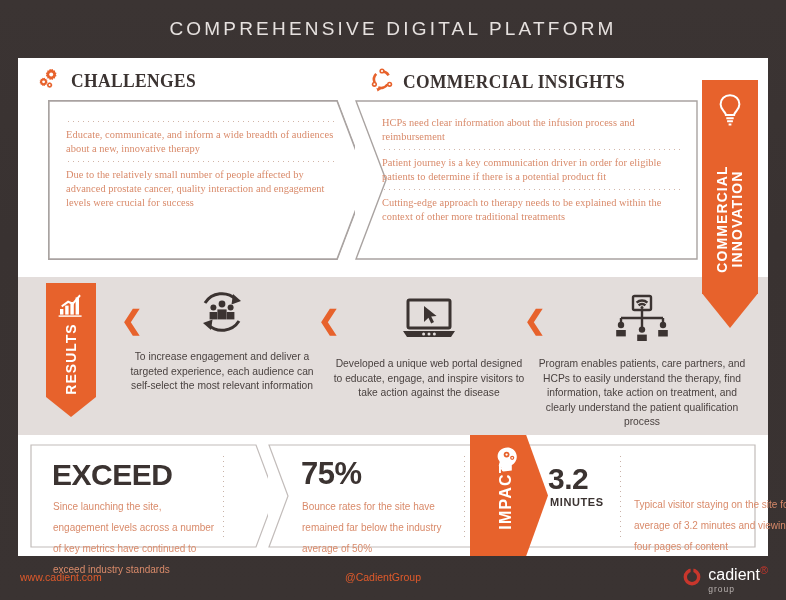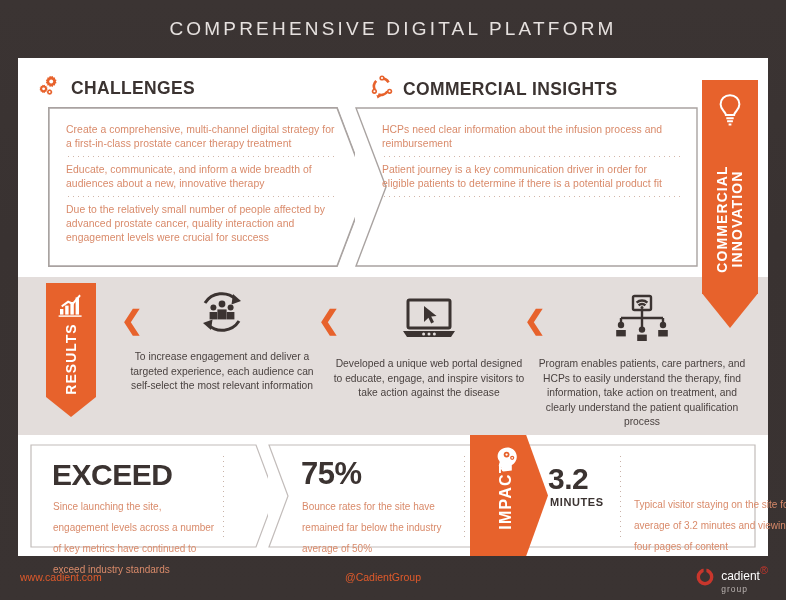--- a/index.html
+++ b/index.html
@@ -29,22 +29,23 @@
 
   
   #main-panel {
     position: absolute; left: 18px; top: 58px;
     width: 750px; height: 498px;
     background: #ffffff;
   }
 
   
   #top-region {
-    position: absolute; left: 0; top: 7px; width: 750px; height: 219px;
+    position: absolute; left: 0; top: 0; width: 750px; height: 219px;
     background: #ffffff;
+    font-family: Liberation Serif, serif;
   }
 
   .sec-header { position: absolute; display: flex; align-items: center; gap: 9px; }
   .sec-title {
     font-size: 19px; font-weight: 700; color: #3b3331;
     letter-spacing: 0.4px; transform: scaleX(0.92); transform-origin: left center;
   }
   #hdr-challenges { left: 20px; top: 10px; }
   #hdr-insights  { left: 352px; top: 10px; }
 
@@ -159,21 +160,21 @@
     position: absolute; left: 36px; top: 50%;
     transform: translate(-50%,-50%) rotate(-90deg);
     white-space: nowrap; color: #fff; font-size: 16px; font-weight: 700; letter-spacing: 1.2px;
   }
 
   
   #footer { position: absolute; left: 0; top: 556px; width: 786px; height: 44px; }
   #footer-url  { position: absolute; left: 20px; top: 15px; color: #e05a2b; font-size: 10.5px; }
   #footer-social { position: absolute; left: 345px; top: 15px; color: #e05a2b; font-size: 10.5px; }
   #footer-logo { position: absolute; right: 18px; top: 8px; display: flex; align-items: center; gap: 6px; }
-  #footer-logo .lg-name { color: #fff; font-size: 12px; font-weight: 400; line-height: 15px; }
+  #footer-logo .lg-name { color: #fff; font-size: 16px; font-weight: 400; line-height: 15px; }
   #footer-logo .lg-sub  { color: #b9b2b0; font-size: 8.5px; letter-spacing: 1px; }
 </style>
 </head>
 <body>
 
 <div id="page">
 
   <div id="title-band">
     <div id="title-text">COMPREHENSIVE DIGITAL PLATFORM</div>
   </div>
@@ -232,32 +233,32 @@
               <circle cx="12" cy="3" r="1.05"></circle>
               <circle cx="4.4" cy="16.3" r="1.05"></circle>
               <circle cx="19.6" cy="16.3" r="1.05"></circle>
             </g>
           </svg>
         </span>
         <span class="sec-title">COMMERCIAL INSIGHTS</span>
       </div>
 
       <div class="bullets" id="bullets-challenges">
-        <div class="bullet">Create a comprehensive, multi-channel digital strategy for a first-in-class prostate cancer therapy treatment</div>
         <div class="dotsep"></div>
         <div class="bullet">Educate, communicate, and inform a wide breadth of audiences about a new, innovative therapy</div>
         <div class="dotsep"></div>
         <div class="bullet">Due to the relatively small number of people affected by advanced prostate cancer, quality interaction and engagement levels were crucial for success</div>
       </div>
 
       <div class="bullets" id="bullets-insights">
         <div class="bullet">HCPs need clear information about the infusion process and reimbursement</div>
         <div class="dotsep"></div>
         <div class="bullet">Patient journey is a key communication driver in order for eligible patients to determine if there is a potential product fit</div>
         <div class="dotsep"></div>
+        <div class="bullet">Cutting-edge approach to therapy needs to be explained within the context of other more traditional treatments</div>
       </div>
     </div>
 
     <div id="banner-innovation">
       <div class="bicon">
         <svg width="32" height="38" viewBox="0 0 32 38">
           <g fill="none" stroke="#ffffff" stroke-width="2">
             <path d="M16 3.2c-5.3 0-9.4 4-9.4 9 0 3.5 2 5.6 3.4 7.3 1.2 1.4 1.9 2.3 1.9 3.6h8.2c0-1.3.7-2.2 1.9-3.6 1.4-1.7 3.4-3.8 3.4-7.3 0-5-4.1-9-9.4-9z"></path>
             <path d="M12.3 26.2h7.4M13.1 29.3h5.8M14.6 32.4h2.8"></path>
           </g>

